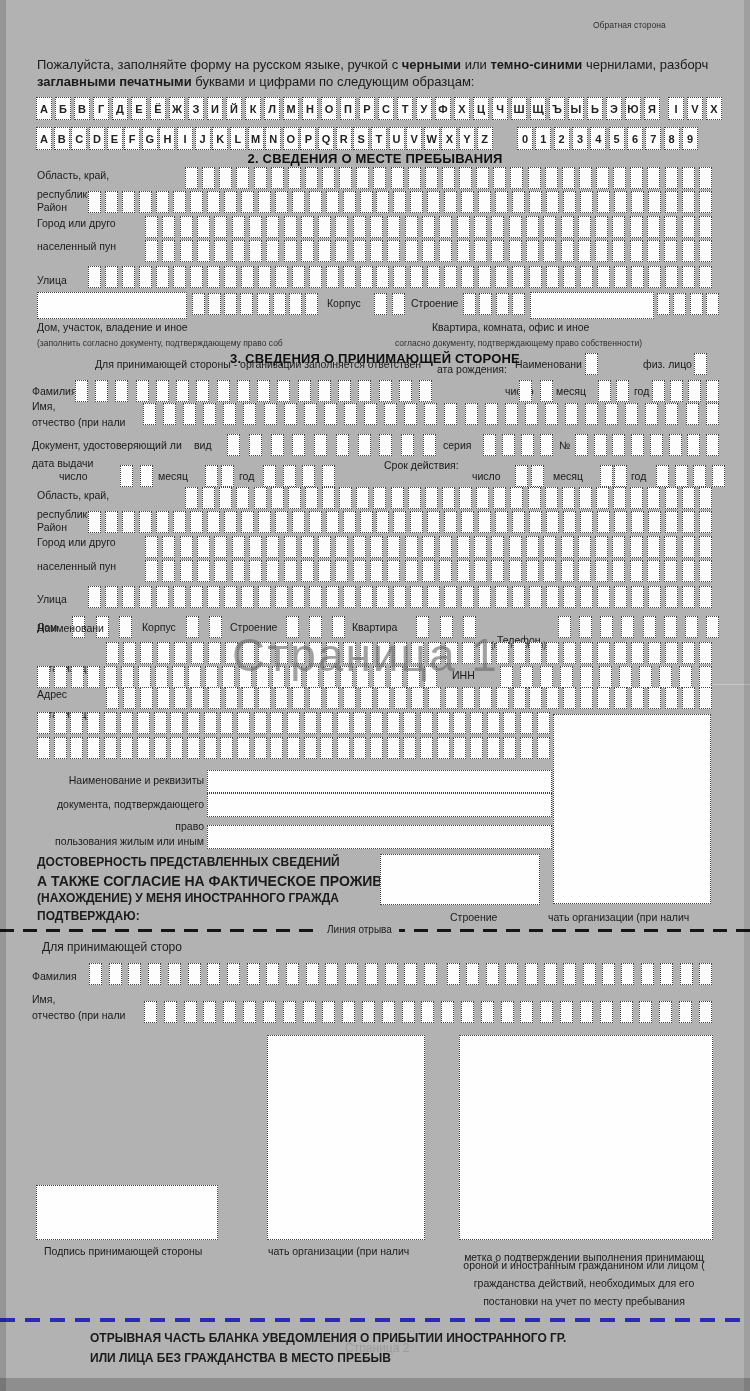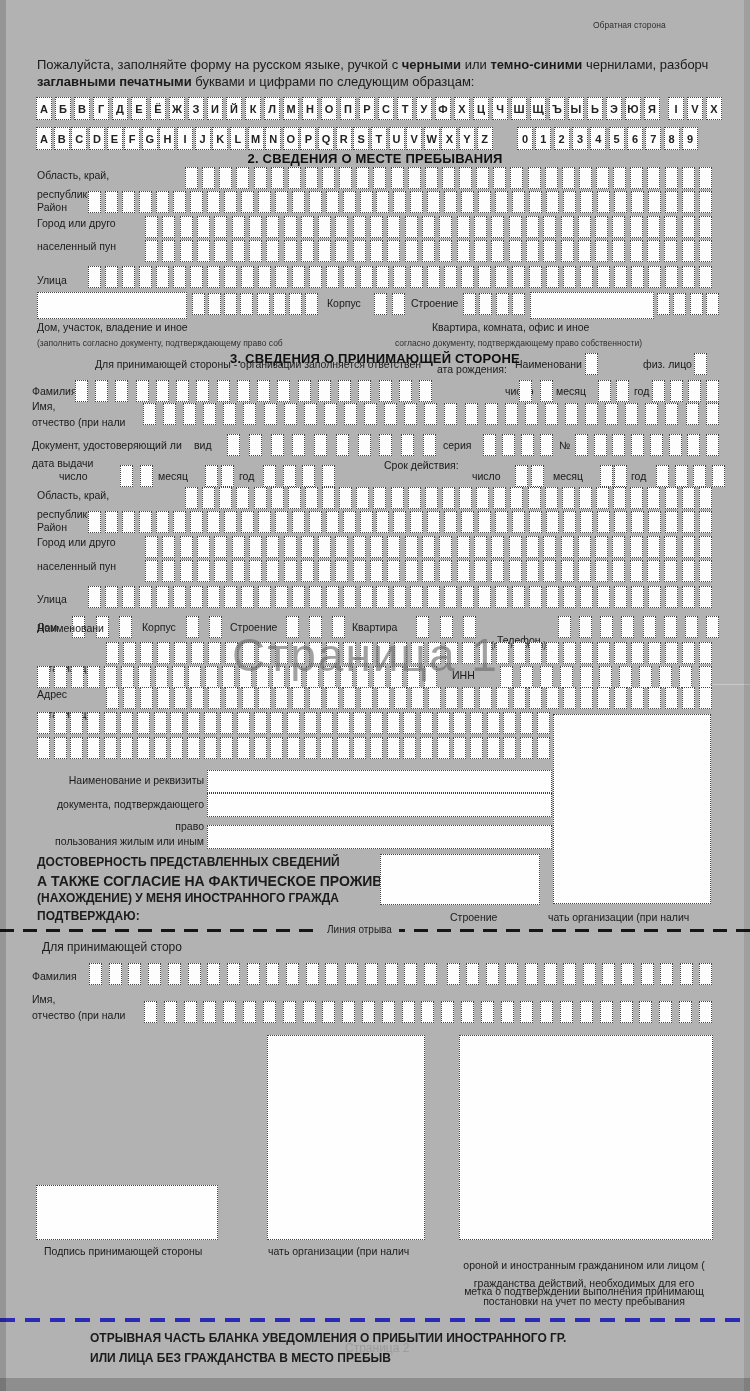--- a/index.html
+++ b/index.html
@@ -1005,21 +1005,21 @@
     <span class="cell"></span>
     <span class="cell"></span>
   </div>
 
 <div class="box" style="left:36px;top:1185px;width:180px;height:53px;"></div>
 <div class="box" style="left:267px;top:1035px;width:156px;height:203px;"></div>
 <div class="box" style="left:459px;top:1035px;width:252px;height:203px;"></div>
 
 <div class="lbl" style="left:44px;top:1246px;">Подпись принимающей стороны</div>
 <div class="lbl" style="left:268px;top:1246px;">чать организации (при налич</div>
-<div class="note-c" style="left:450px;top:1286px;width:268px;">метка о подтверждении выполнения принимающ</div>
+<div class="note-c" style="left:450px;top:1252px;width:268px;">метка о подтверждении выполнения принимающ</div>
 <div class="note-c" style="left:450px;top:1260px;width:268px;">ороной и иностранным гражданином или лицом (</div>
 <div class="note-c" style="left:450px;top:1278px;width:268px;">гражданства действий, необходимых для его</div>
 <div class="note-c" style="left:450px;top:1296px;width:268px;">постановки на учет по месту пребывания</div>
 
 <div class="dash-blue" style="top:1318px;"></div>
 <div class="lbl b" style="left:90px;top:1332px;font-size:12px;">ОТРЫВНАЯ ЧАСТЬ БЛАНКА УВЕДОМЛЕНИЯ О ПРИБЫТИИ ИНОСТРАННОГО ГР.</div>
 <div class="lbl b" style="left:90px;top:1352px;font-size:12px;">ИЛИ ЛИЦА БЕЗ ГРАЖДАНСТВА В МЕСТО ПРЕБЫВ</div>
 
 <div class="wm1" style="left:232px;top:628px;">Страница 1</div>
 <div class="wm2" style="left:345px;top:1341px;">Страница 2</div>

